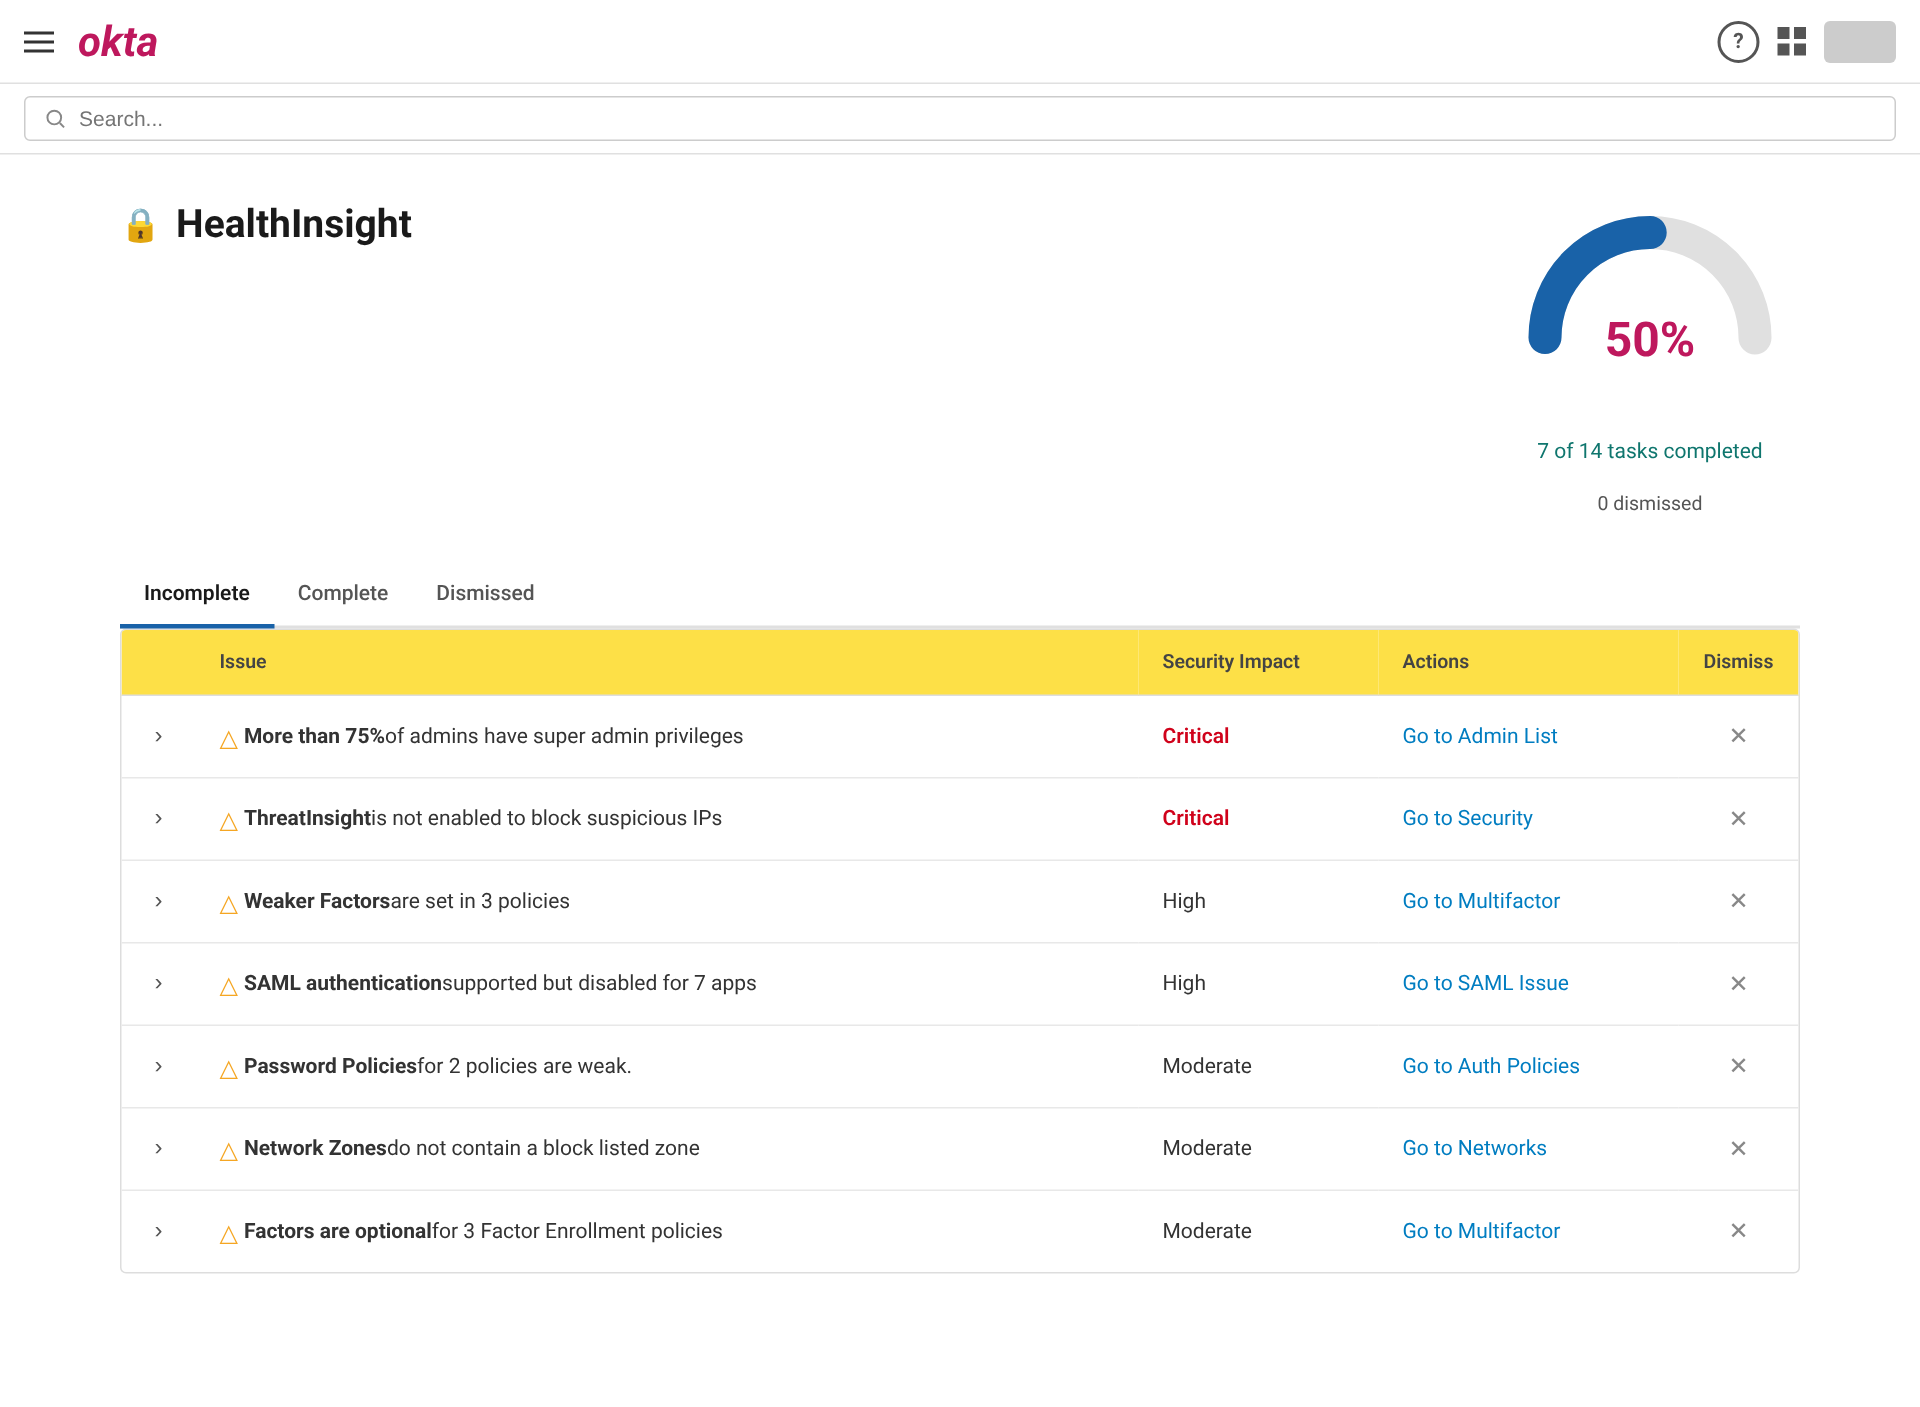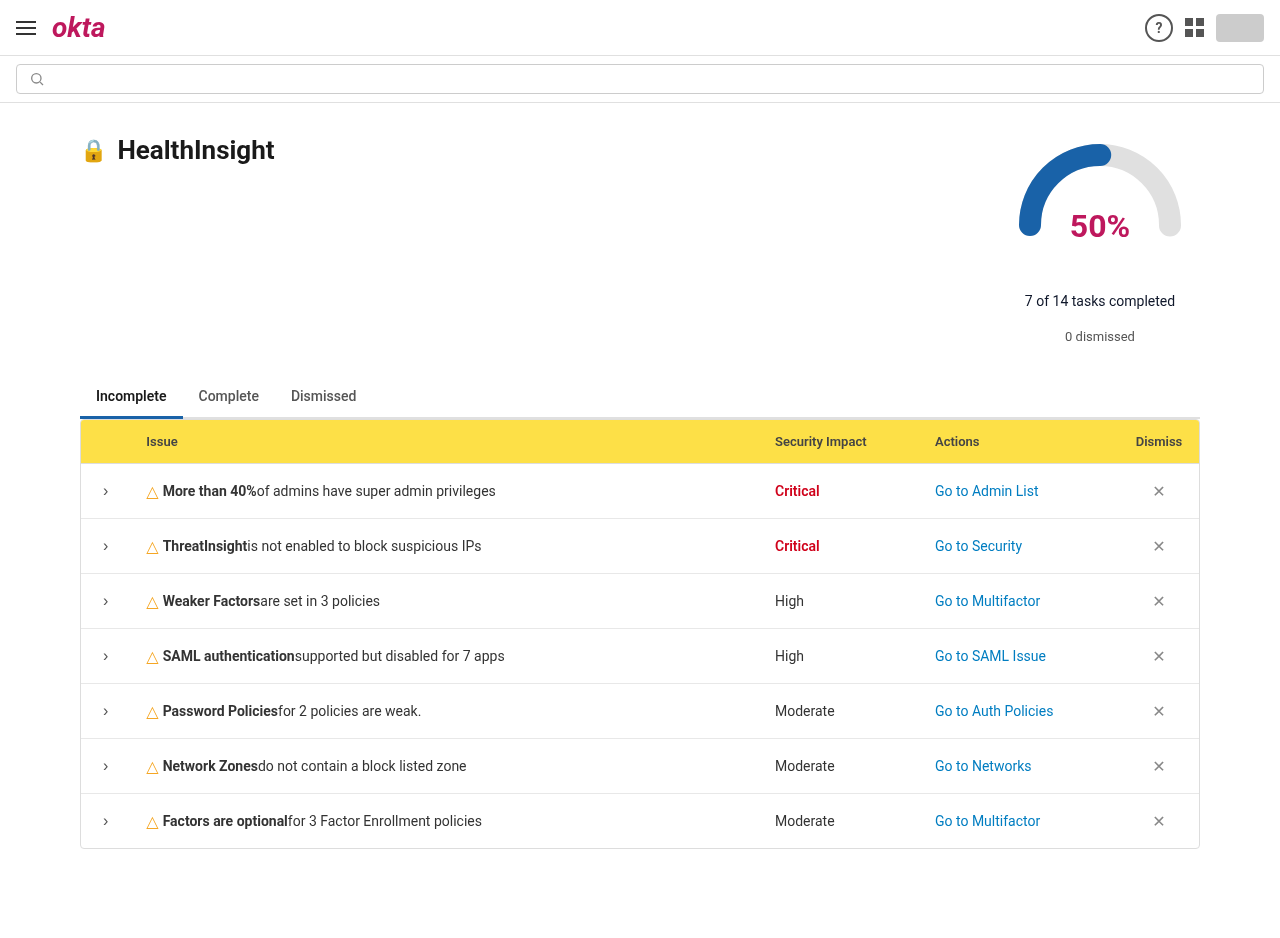--- a/index.html
+++ b/index.html
@@ -53,21 +53,21 @@
     .lock-icon { font-size: 22px; }
     .page-description { font-size: 14px; color: #555; }
     .read-more { color: #007dc1; text-decoration: none; cursor: pointer; }
 
     
     .chart-container { text-align: center; min-width: 200px; }
     .donut-wrapper { position: relative; width: 180px; height: 110px; overflow: hidden; margin: 0 auto; }
     .donut-svg { width: 180px; height: 180px; position: absolute; top: 0; left: 0; }
     .donut-label { position: absolute; bottom: 0; left: 50%; transform: translateX(-50%); font-size: 32px; font-weight: 700; color: #be185d; white-space: nowrap; }
     .chart-stats { margin-top: 48px; }
-    .chart-stats .tasks-completed { font-size: 14px; color: #0f172a; }
+    .chart-stats .tasks-completed { font-size: 14px; color: #0f766e; }
     .chart-stats .dismissed { font-size: 13px; color: #555; margin-top: 20px; }
 
     
     .tabs { display: flex; border-bottom: 2px solid #e0e0e0; margin-bottom: 0; align-items: center; }
     .tab { padding: 12px 16px; cursor: pointer; font-size: 14px; font-weight: 500; color: #555; border-bottom: 3px solid transparent; margin-bottom: -2px; }
     .tab.active { color: #1a1a1a; border-bottom-color: #1962a8; font-weight: 600; }
 
     
     .table-container { margin-top: 0; border: 1px solid #ddd; border-radius: 4px; overflow: hidden; }
     table { width: 100%; border-collapse: collapse; }
@@ -112,20 +112,21 @@
     <div class="avatar"></div>
   </div>
 </nav>
 
 <div class="search-bar">
   <div class="search-input-wrapper">
     <svg width="16" height="16" viewBox="0 0 24 24" fill="none" stroke="#888" stroke-width="2">
       <circle cx="11" cy="11" r="7"></circle>
         <line x1="21" y1="21" x2="16.65" y2="16.65"></line>
     </svg>
+    <input type="text" placeholder="Search..." style="">
   </div>
 </div>
 
 <div class="main-content">
 
   <div class="page-header">
     <div class="page-header-left">
       <div class="page-title">
         <span class="lock-icon">🔒</span>
         <span>HealthInsight</span>
@@ -167,21 +168,21 @@
         </tr>
       </thead>
       <tbody id="table-body">
       <tr>
     <td class="col-expand">
       <button class="expand-btn">›</button>
     </td>
     <td class="col-issue">
       <span class="issue-text">
         <span class="warning-icon">△</span>
-        <span class="bold">More than 40%</span>
+        <span class="bold">More than 75%</span>
                 <span> of admins have super admin privileges</span>
       </span>
     </td>
     <td class="col-impact">
       <span class="critical">Critical</span>
     </td>
     <td class="col-actions">
       <a class="action-link" href="#">Go to Admin List</a>
     </td>
     <td class="col-dismiss">

